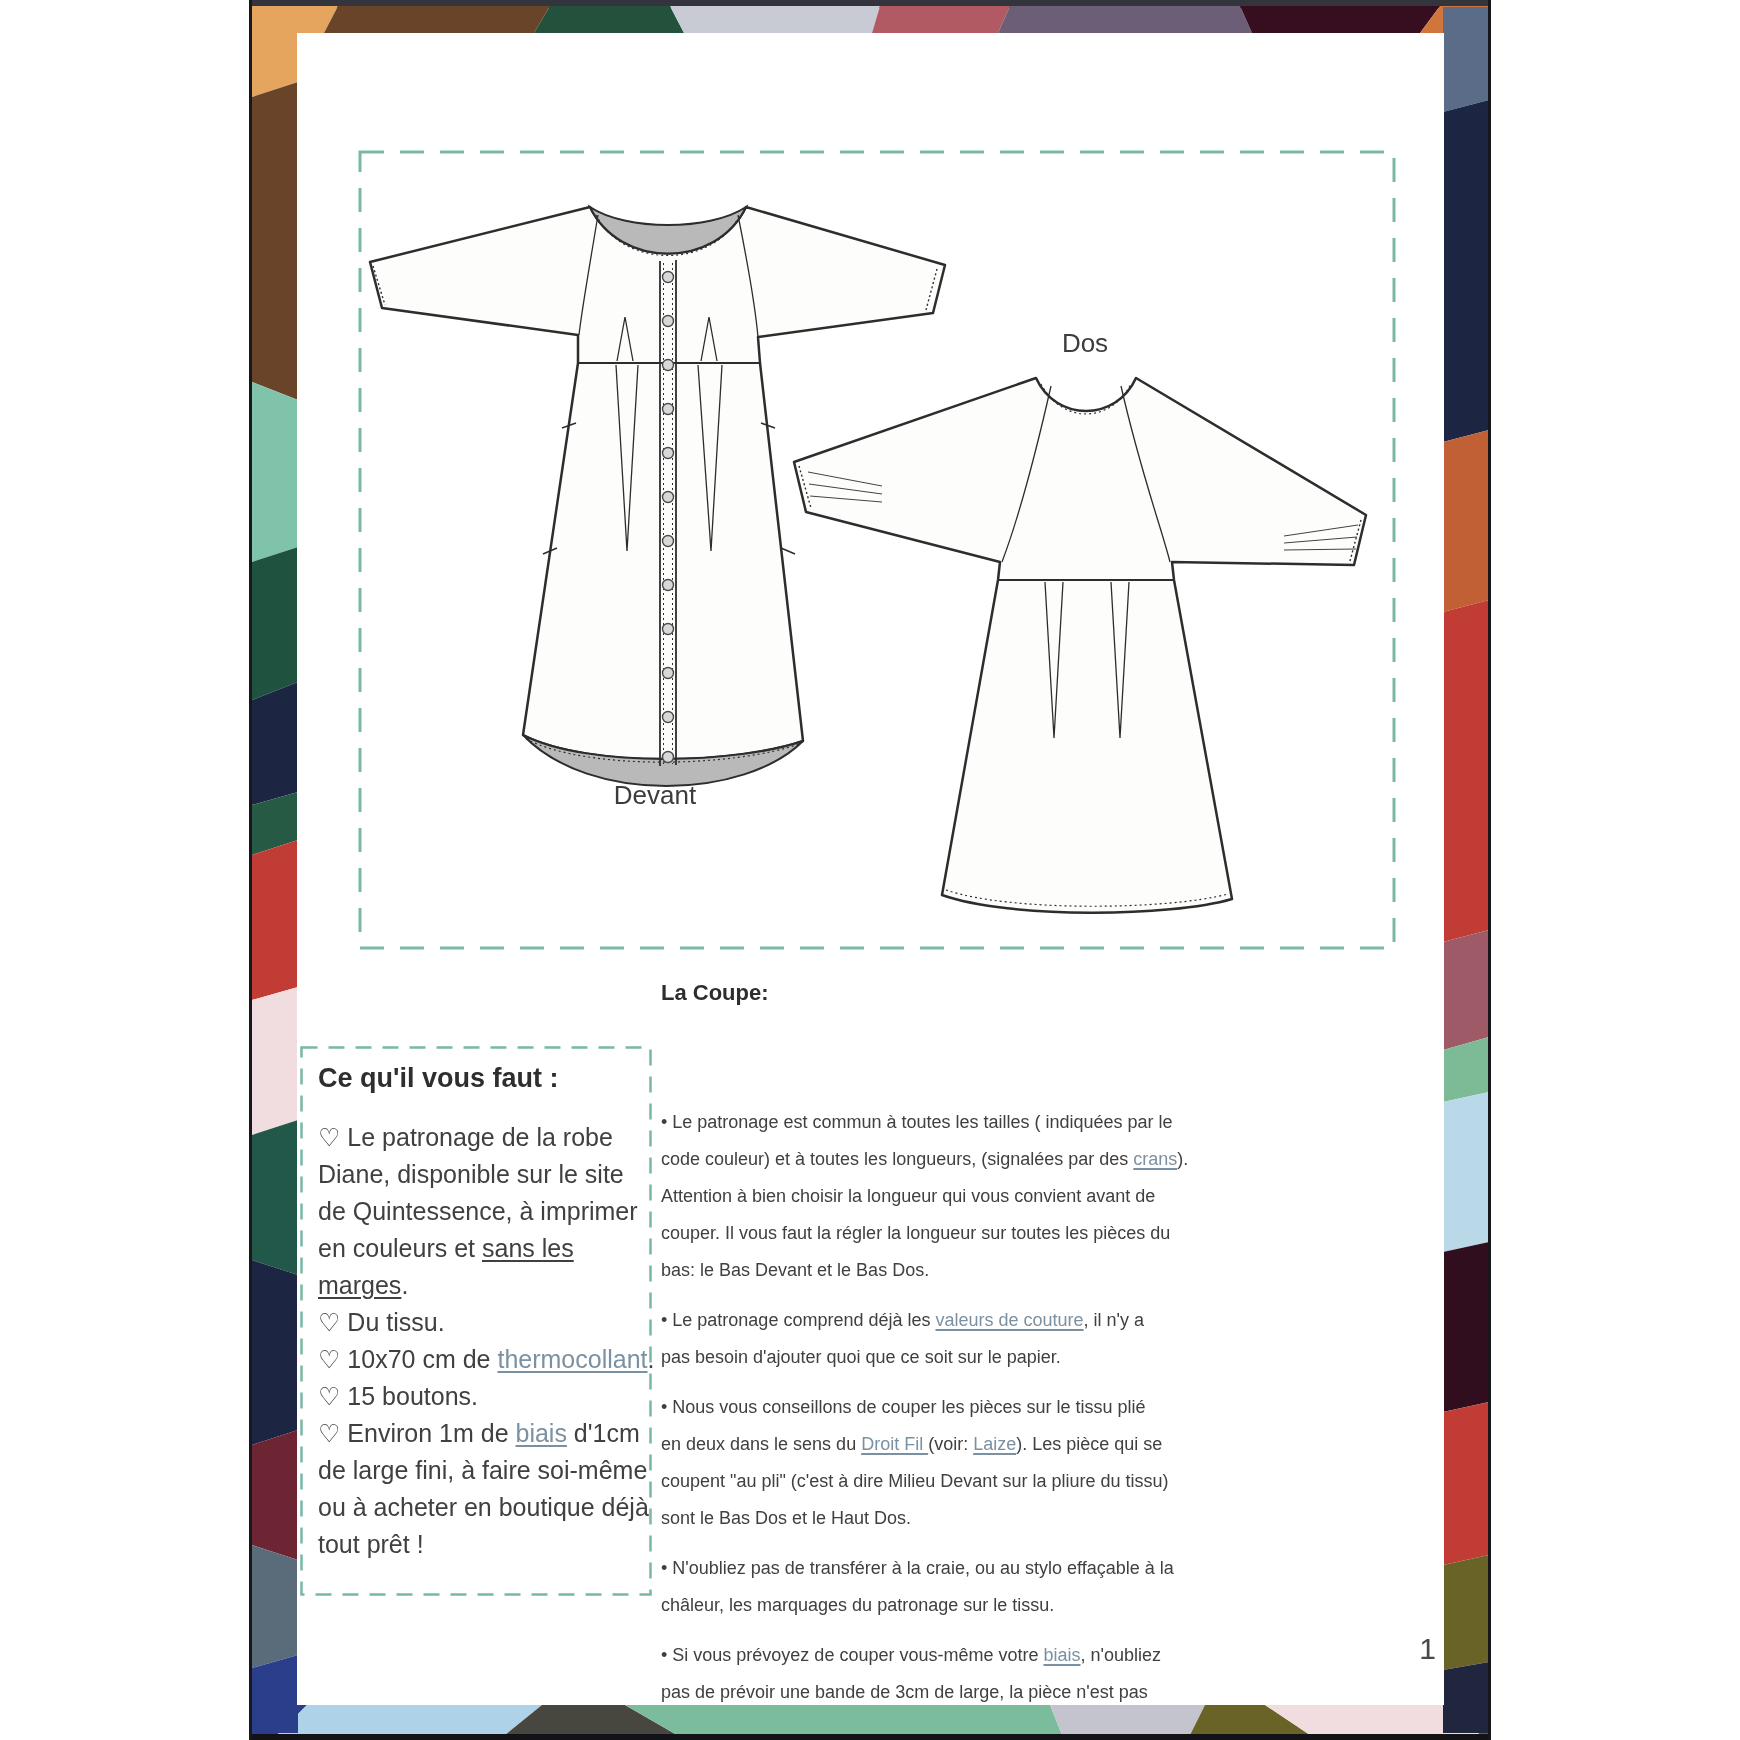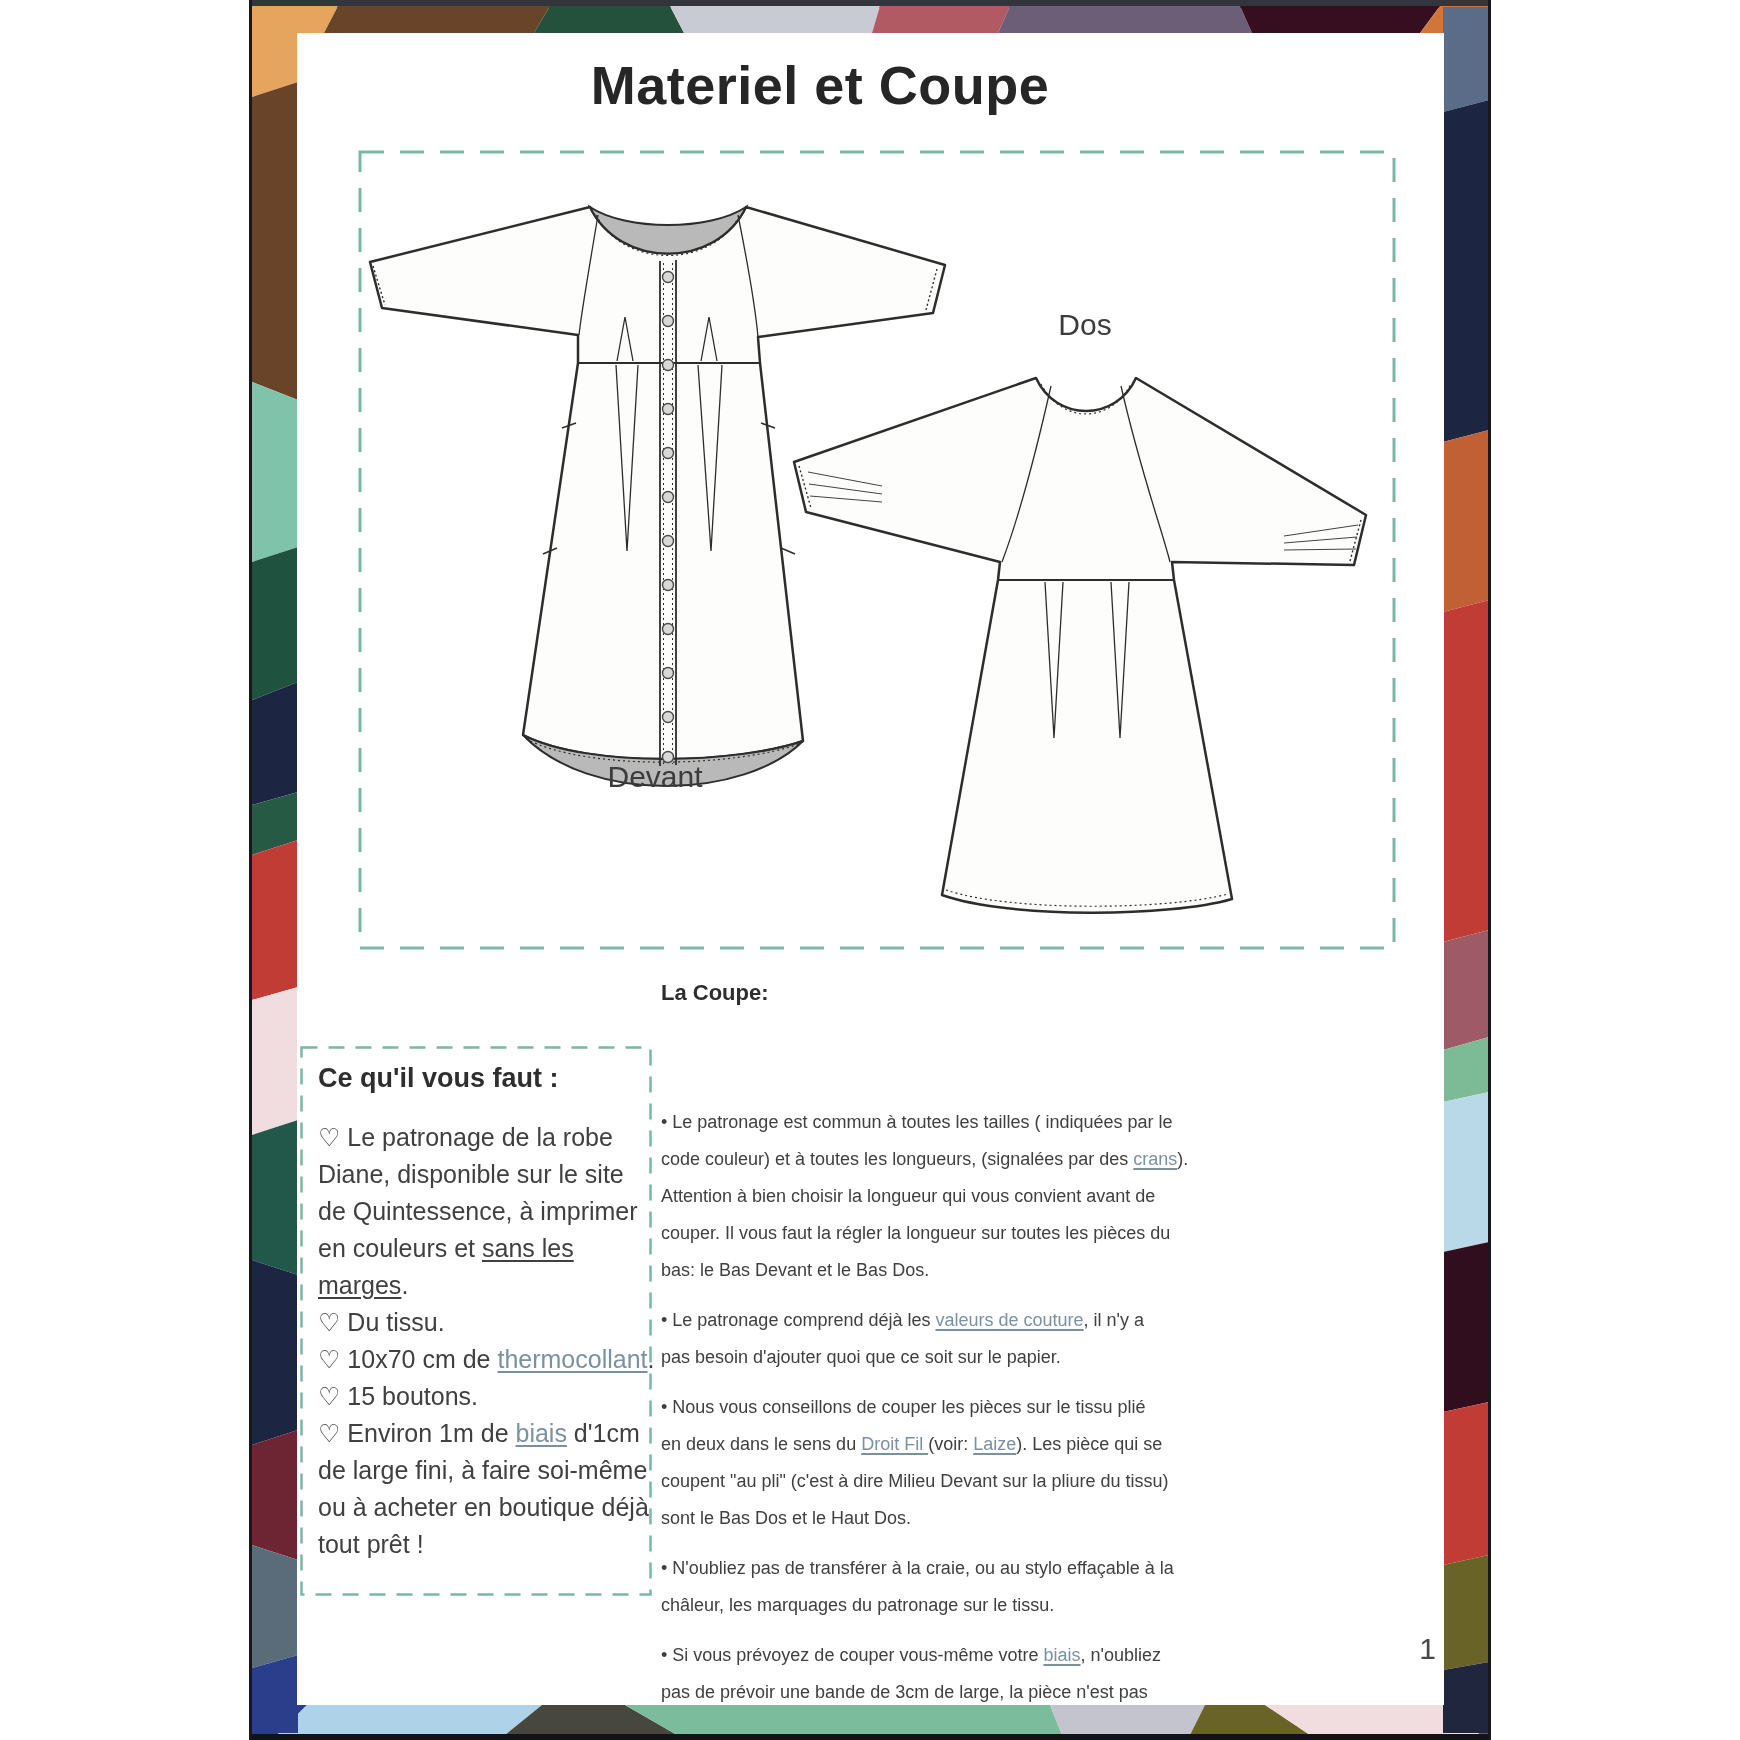--- a/index.html
+++ b/index.html
@@ -3,21 +3,21 @@
 <meta charset="utf-8">
 <style>
   html,body{margin:0;padding:0;background:#ffffff;}
   .root{position:relative;width:1740px;height:1740px;background:#ffffff;overflow:hidden;
         font-family:"Liberation Sans","DejaVu Sans",sans-serif;color:#404040;}
   .abs{position:absolute;}
   .edge-line{position:absolute;top:0;width:3px;height:1740px;background:#17171c;}
   .white-page{position:absolute;left:297px;top:33px;width:1147px;height:1672px;background:#ffffff;}
   .title{position:absolute;left:300px;top:54px;width:1040px;text-align:center;
          font-size:54px;font-weight:600;color:#262626;letter-spacing:0.5px;}
-  .illus-label{position:absolute;text-align:center;font-size:30px;color:#3c3c3c;}
+  .illus-label{position:absolute;text-align:center;font-size:26px;color:#3c3c3c;margin-top:20px;}
   .section-heading{position:absolute;font-size:22px;font-weight:bold;color:#2e2e2e;}
   .rightcol{position:absolute;left:661px;top:1074px;width:712px;font-size:18px;line-height:37px;color:#404040;margin-top:30px;}
   .para{margin-bottom:13px;}
   .rl{white-space:nowrap;}
   .seg-link{color:#7b91a1;text-decoration:underline;text-decoration-color:#7b91a1;
             text-underline-offset:3px;text-decoration-thickness:1.5px;}
   .seg-u{text-decoration:underline;text-underline-offset:3px;text-decoration-thickness:1.5px;}
   .sidebar{position:absolute;left:300px;top:1046px;width:352px;height:550px;}
   .sidebar-content{position:absolute;left:18px;top:14px;right:10px;font-size:25px;line-height:37px;color:#404040;}
   .sidebar-heading{font-size:27px;font-weight:bold;color:#2e2e2e;margin-bottom:22px;}
@@ -81,21 +81,20 @@
     <polygon points="0,1405 46,1395 46,1548 0,1558" fill="#c23c36"></polygon>
     <polygon points="0,1558 46,1548 46,1655 0,1663" fill="#6a6327"></polygon>
     <polygon points="0,1663 46,1655 46,1726 0,1726" fill="#20263e"></polygon>
   </svg>
 
   <div class="edge-line" style="left:249px;"></div>
   <div class="edge-line" style="left:1488px;"></div>
 
   <div class="white-page"></div>
 
-  <div class="title">Materiel et Coupe</div>
 
   <svg class="abs" style="left:358px;top:150px;width:1038px;height:800px;" viewBox="0 0 1038 800">
     <rect x="2" y="2" width="1034" height="796" fill="none" stroke="#79b7a7" stroke-width="3" stroke-dasharray="24 16"></rect>
   </svg>
 
   <svg class="abs" style="left:340px;top:165px;width:660px;height:630px;" viewBox="0 0 660 630">
     <path d="M250,42 L30,97 L42,143 L238,170 L238,198 L183,570 C250,604 400,598 463,576 L420,198 L418,172 L593,148 L605,100 L406,42 C376,104 280,104 250,42 Z" fill="#fdfdfb" stroke="#2d2d2d" stroke-width="2.5" stroke-linejoin="round"></path>
     <path d="M183,570 C250,640 405,634 463,576 C400,598 250,604 183,570 Z" fill="#b9b9b9" stroke="#2d2d2d" stroke-width="2"></path>
     <path d="M186,574 C250,607 398,601 459,579" fill="none" stroke="#2d2d2d" stroke-width="1.2" stroke-dasharray="2 3"></path>
     <path d="M250,42 C280,104 376,104 406,42 C370,66 286,66 250,42 Z" fill="#b9b9b9" stroke="#2d2d2d" stroke-width="2"></path>

